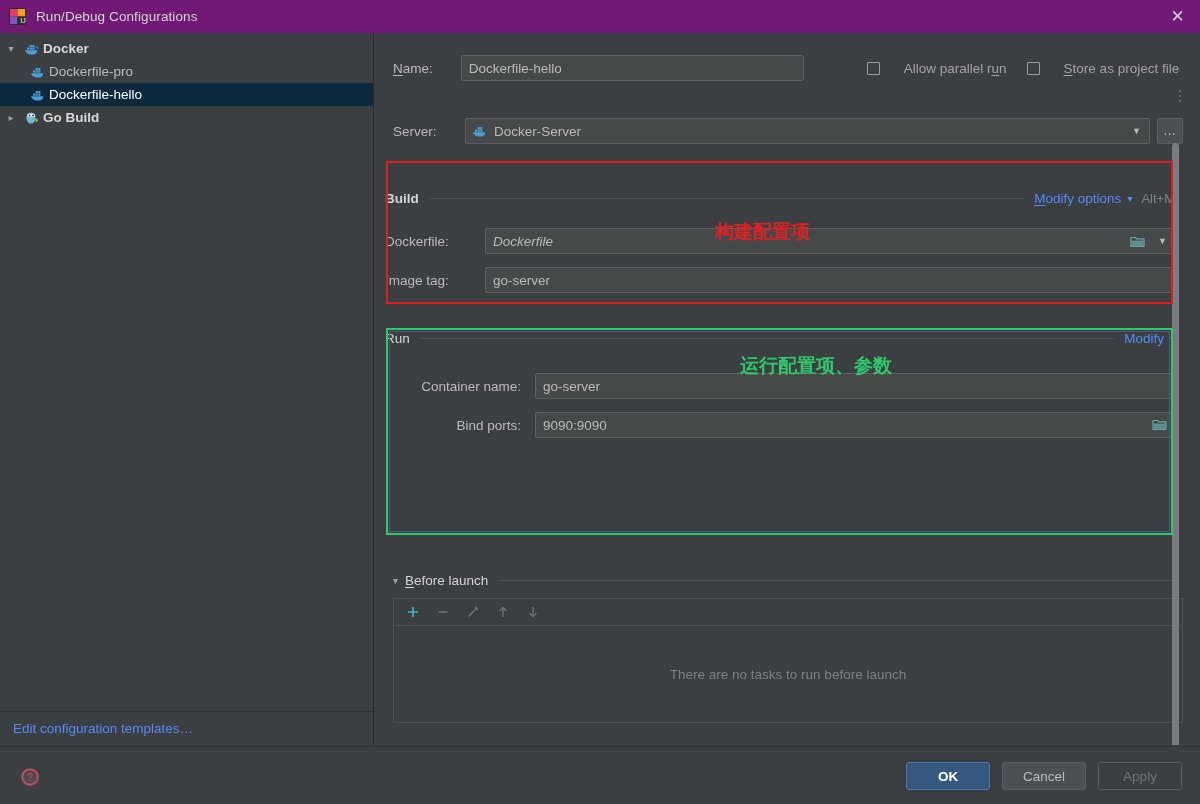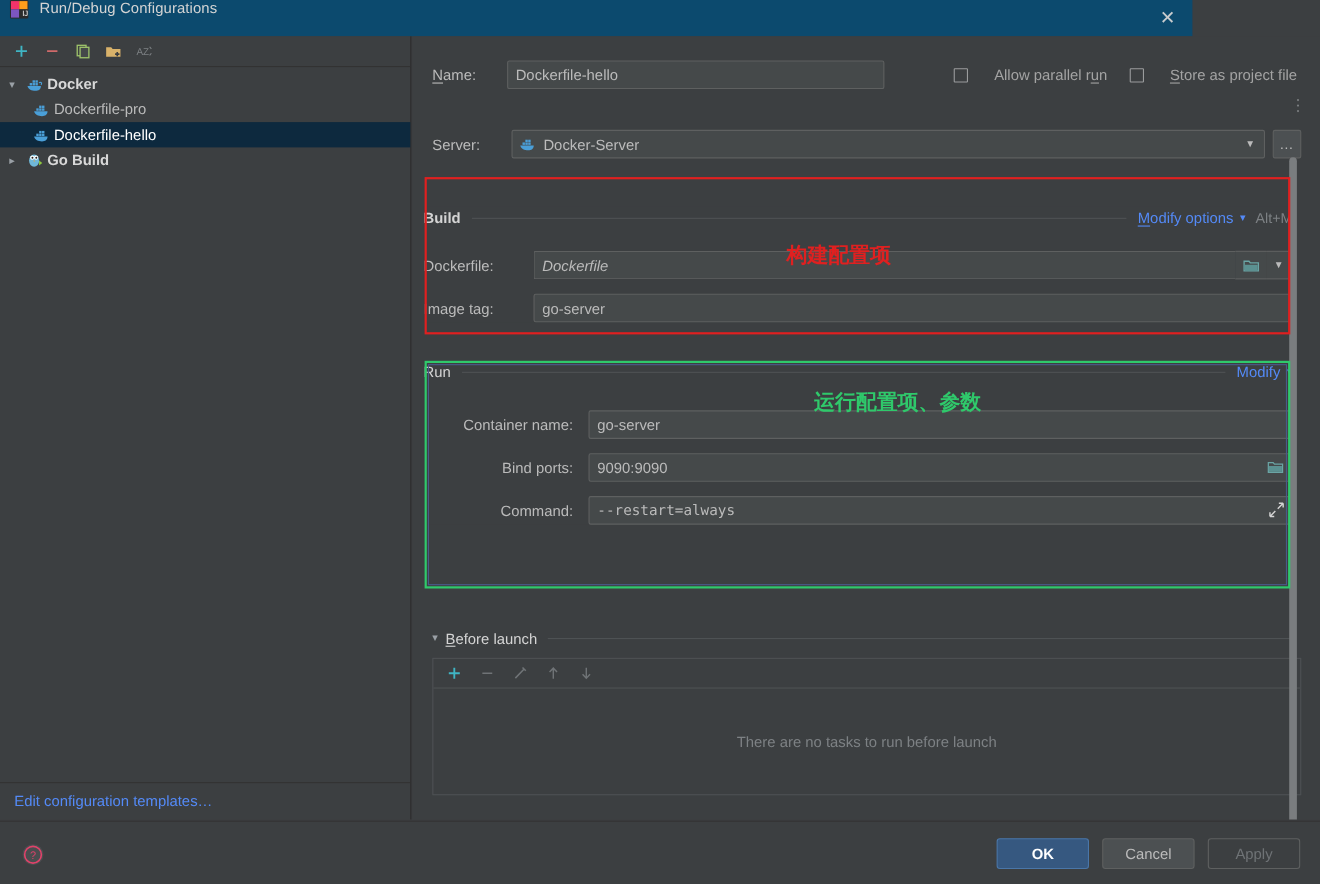--- a/index.html
+++ b/index.html
@@ -7,22 +7,22 @@
     width: 1200px; height: 804px;
     background: #3c3f41;
     font-family: "Liberation Sans", sans-serif;
     color: #bbbbbb;
     overflow: hidden;
   }
   #app { position: relative; width: 1200px; height: 804px; background: #3c3f41; }
 
   
   .titlebar {
-    position: absolute; left: 0; top: 0; width: 1084px; height: 33px;
-    background: #0c4a6e; display: flex; align-items: flex-start;
+    position: absolute; left: 0; top: 0; width: 1200px; height: 33px;
+    background: #701a75; display: flex; align-items: center;
   }
   .titlebar .app-icon { margin-left: 9px; width: 17px; height: 17px; flex: none; }
   .titlebar .title {
     margin-left: 10px; font-size: 13.5px; color: #d4d4d4; letter-spacing: .1px;
   }
   .close-btn {
     position: absolute; right: 0; top: 0; width: 45px; height: 33px;
     display: flex; align-items: center; justify-content: center;
     color: #c9ccce; font-size: 17px; line-height: 1; cursor: default;
   }
@@ -179,50 +179,20 @@
         <rect x="8.5" y="8.5" width="7.5" height="7.5" fill="#2b2b2b"></rect>
         <text x="11.2" y="14.5" font-size="7" fill="#ffffff" font-family="Liberation Sans, sans-serif">IJ</text>
       </svg>
     </span>
     <span class="title">Run/Debug Configurations</span>
     <div class="close-btn">✕</div>
   </div>
 
   <div class="left-panel">
 
-    <div class="lp-toolbar">
-      <div class="tb-btn">
-        <svg width="15" height="15" viewBox="0 0 15 15">
-          <path d="M7.5 2.5 V12.5 M2.5 7.5 H12.5" stroke="#3fb5c4" stroke-width="1.7"></path>
-        </svg>
-      </div>
-      <div class="tb-btn">
-        <svg width="15" height="15" viewBox="0 0 15 15">
-          <path d="M2.8 7.5 H12.2" stroke="#cf6a6a" stroke-width="1.7"></path>
-        </svg>
-      </div>
-      <div class="tb-btn">
-        <svg width="15" height="15" viewBox="0 0 15 15">
-          <rect x="2.2" y="2.2" width="8" height="9.5" fill="none" stroke="#9ec36b" stroke-width="1.2"></rect>
-          <rect x="4.8" y="4" width="8" height="9.5" fill="#45494a" stroke="#9ec36b" stroke-width="1.2"></rect>
-        </svg>
-      </div>
-      <div class="tb-btn">
-        <svg width="16" height="15" viewBox="0 0 16 15">
-          <path d="M1.5 4 h4.6 l1.3 1.5 H14.5 v7 h-13 z" fill="#d9b26a"></path>
-          <path d="M11.6 8.2 v4 M9.6 10.2 h4" stroke="#3c3f41" stroke-width="1.5"></path>
-        </svg>
-      </div>
-      <div class="tb-btn">
-        <svg width="16" height="15" viewBox="0 0 16 15">
-          <text x="1" y="11" font-size="9" fill="#7d8184" font-family="Liberation Sans, sans-serif">AZ</text>
-          <path d="M13 3.5 l1.6 2 M13 11.4 l1.6 -2" stroke="#7d8184" stroke-width="1"></path>
-        </svg>
-      </div>
-    </div>
 
     <div class="tree">
 
       <div class="tree-row group">
         <span class="arrow">▾</span>
         <span class="ticon">
           <svg width="16" height="14" viewBox="0 0 16 14">
             <g fill="#4a9fd8">
               <rect x="3" y="5.5" width="2.2" height="2.2"></rect>
                 <rect x="5.6" y="5.5" width="2.2" height="2.2"></rect>
@@ -380,32 +350,20 @@
           <span>9090:9090</span>
           <span style="position:absolute; right:7px; top:5px;">
             <svg width="15" height="13" viewBox="0 0 15 13">
               <path d="M1 2.5 h4.4 l1.2 1.4 H14 v7.4 H1 z" fill="none" stroke="#6aa5a5" stroke-width="1.2"></path>
               <path d="M1.6 5.6 H13.4 v5.2 H1.6 z" fill="#5b9191"></path>
             </svg>
           </span>
         </div>
       </div>
 
-      <div class="field-row">
-        <span class="fld-label" style="width:150px; flex:none; text-align:right; padding-right:14px;">Command:</span>
-        <div class="txtfield mono" style="flex:1; position:relative;">
-          <span>--restart=always</span>
-          <span style="position:absolute; right:6px; top:4px;">
-            <svg width="15" height="15" viewBox="0 0 15 15">
-              <path d="M13.5 1.5 L8.6 6.4 M13.5 1.5 H9.6 M13.5 1.5 V5.4" stroke="#d4d4d4" stroke-width="1.3" fill="none"></path>
-              <path d="M1.5 13.5 L6.4 8.6 M1.5 13.5 H5.4 M1.5 13.5 V9.6" stroke="#d4d4d4" stroke-width="1.3" fill="none"></path>
-            </svg>
-          </span>
-        </div>
-      </div>
     </div>
 
     <div class="bl-wrap">
       <div class="bl-head">
         <span class="bl-chev">▾</span>
         <span class="sec-title thin"><span class="u">B</span>efore launch</span>
         <span class="sec-rule"></span>
       </div>
       <div class="bl-panel">
         <div class="bl-toolbar">

